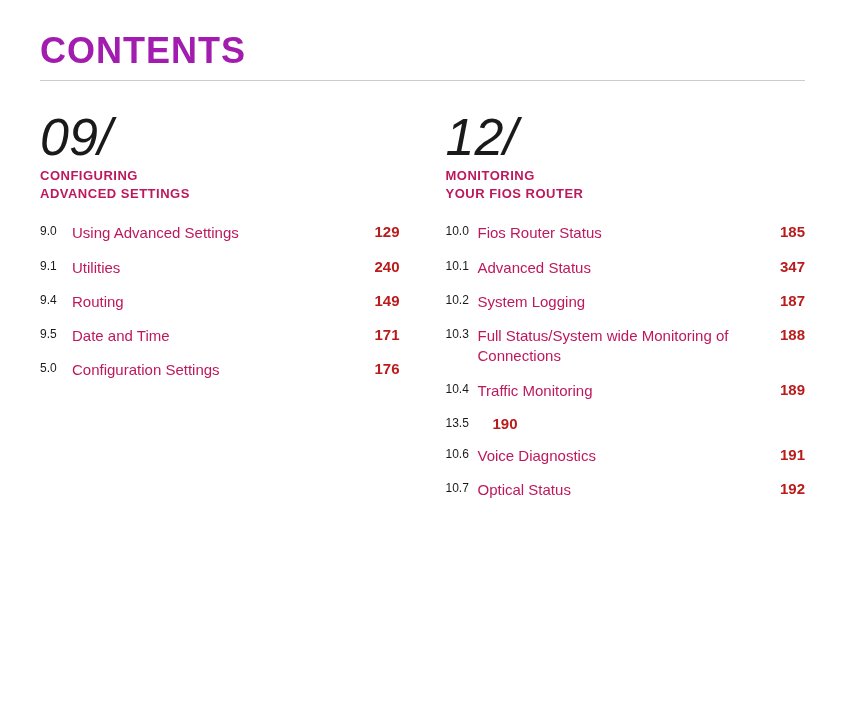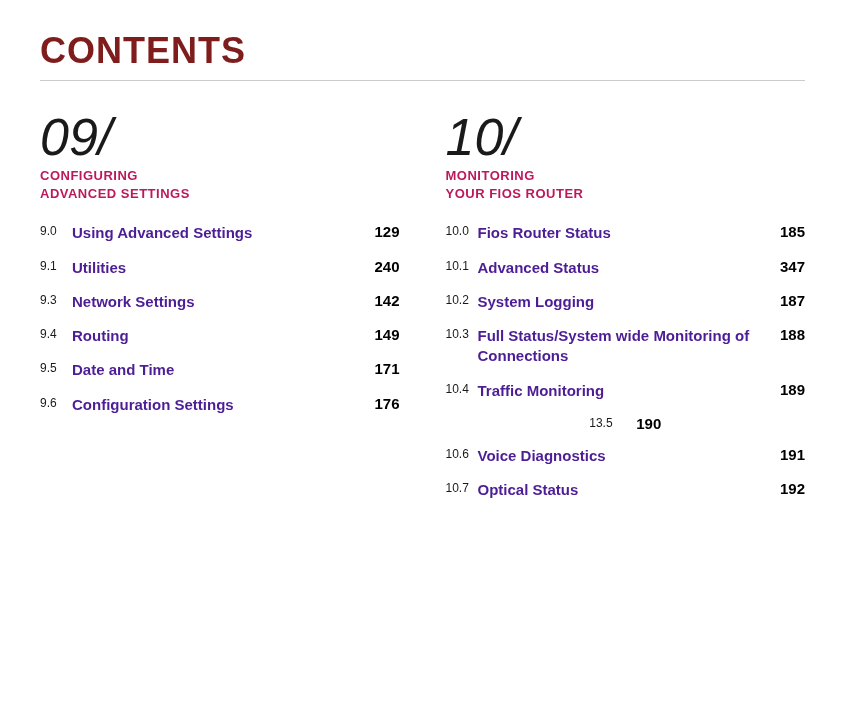--- a/index.html
+++ b/index.html
@@ -16,21 +16,21 @@
       overflow: hidden;
     }
 
     .page {
       padding: 30px 40px 30px 40px;
     }
 
     .header-title {
       font-size: 36px;
       font-weight: 900;
-      color: #7f1d1d;
+      color: #a21caf;
       letter-spacing: 1px;
       margin-bottom: 8px;
     }
 
     .header-divider {
       border: none;
       border-top: 1.5px solid #cccccc;
       margin-bottom: 30px;
     }
 
@@ -64,43 +64,42 @@
       text-transform: uppercase;
       line-height: 1.4;
       margin-bottom: 20px;
       letter-spacing: 0.5px;
     }
 
     .toc-item {
       display: flex;
       align-items: flex-start;
       margin-bottom: 14px;
-      justify-content: center;
     }
 
     .toc-num {
       font-size: 12px;
       color: #1a1a1a;
       min-width: 32px;
       padding-top: 1px;
       font-weight: 400;
     }
 
     .toc-label {
       font-size: 15px;
-      color: #4c1d95;
+      color: #be185d;
       flex: 1;
       line-height: 1.35;
-      font-weight: 700;
+      font-weight: 400;
     }
 
     .toc-page {
       font-size: 15px;
       font-weight: 900;
-      color: #000000;
+      color: #b91c1c;
       min-width: 40px;
       text-align: right;
       padding-left: 10px;
     }
   </style>
 </head>
 <body>
 
 <div class="page">
   <h1 class="header-title">CONTENTS</h1>
@@ -121,47 +120,42 @@
         <span class="toc-page">129</span>
       </div>
 
       <div class="toc-item">
         <span class="toc-num">9.1</span>
         <span class="toc-label">Utilities</span>
         <span class="toc-page">240</span>
       </div>
 
 
-      <div class="toc-item">
-        <span class="toc-num">9.3</span>
-        <span class="toc-label">Network Settings</span>
-        <span class="toc-page">142</span>
-      </div>
 
       <div class="toc-item">
         <span class="toc-num">9.4</span>
         <span class="toc-label">Routing</span>
         <span class="toc-page">149</span>
       </div>
 
       <div class="toc-item">
         <span class="toc-num">9.5</span>
         <span class="toc-label">Date and Time</span>
         <span class="toc-page">171</span>
       </div>
 
       <div class="toc-item">
-        <span class="toc-num">9.6</span>
+        <span class="toc-num">5.0</span>
         <span class="toc-label">Configuration Settings</span>
         <span class="toc-page">176</span>
       </div>
     </div>
 
     <div class="column">
-      <div class="chapter-number">10/</div>
+      <div class="chapter-number">12/</div>
       <div class="chapter-title">
         <span>MONITORING</span><br>
         <span>YOUR FIOS ROUTER</span>
       </div>
 
       <div class="toc-item">
         <span class="toc-num">10.0</span>
         <span class="toc-label">Fios Router Status</span>
         <span class="toc-page">185</span>
       </div>

